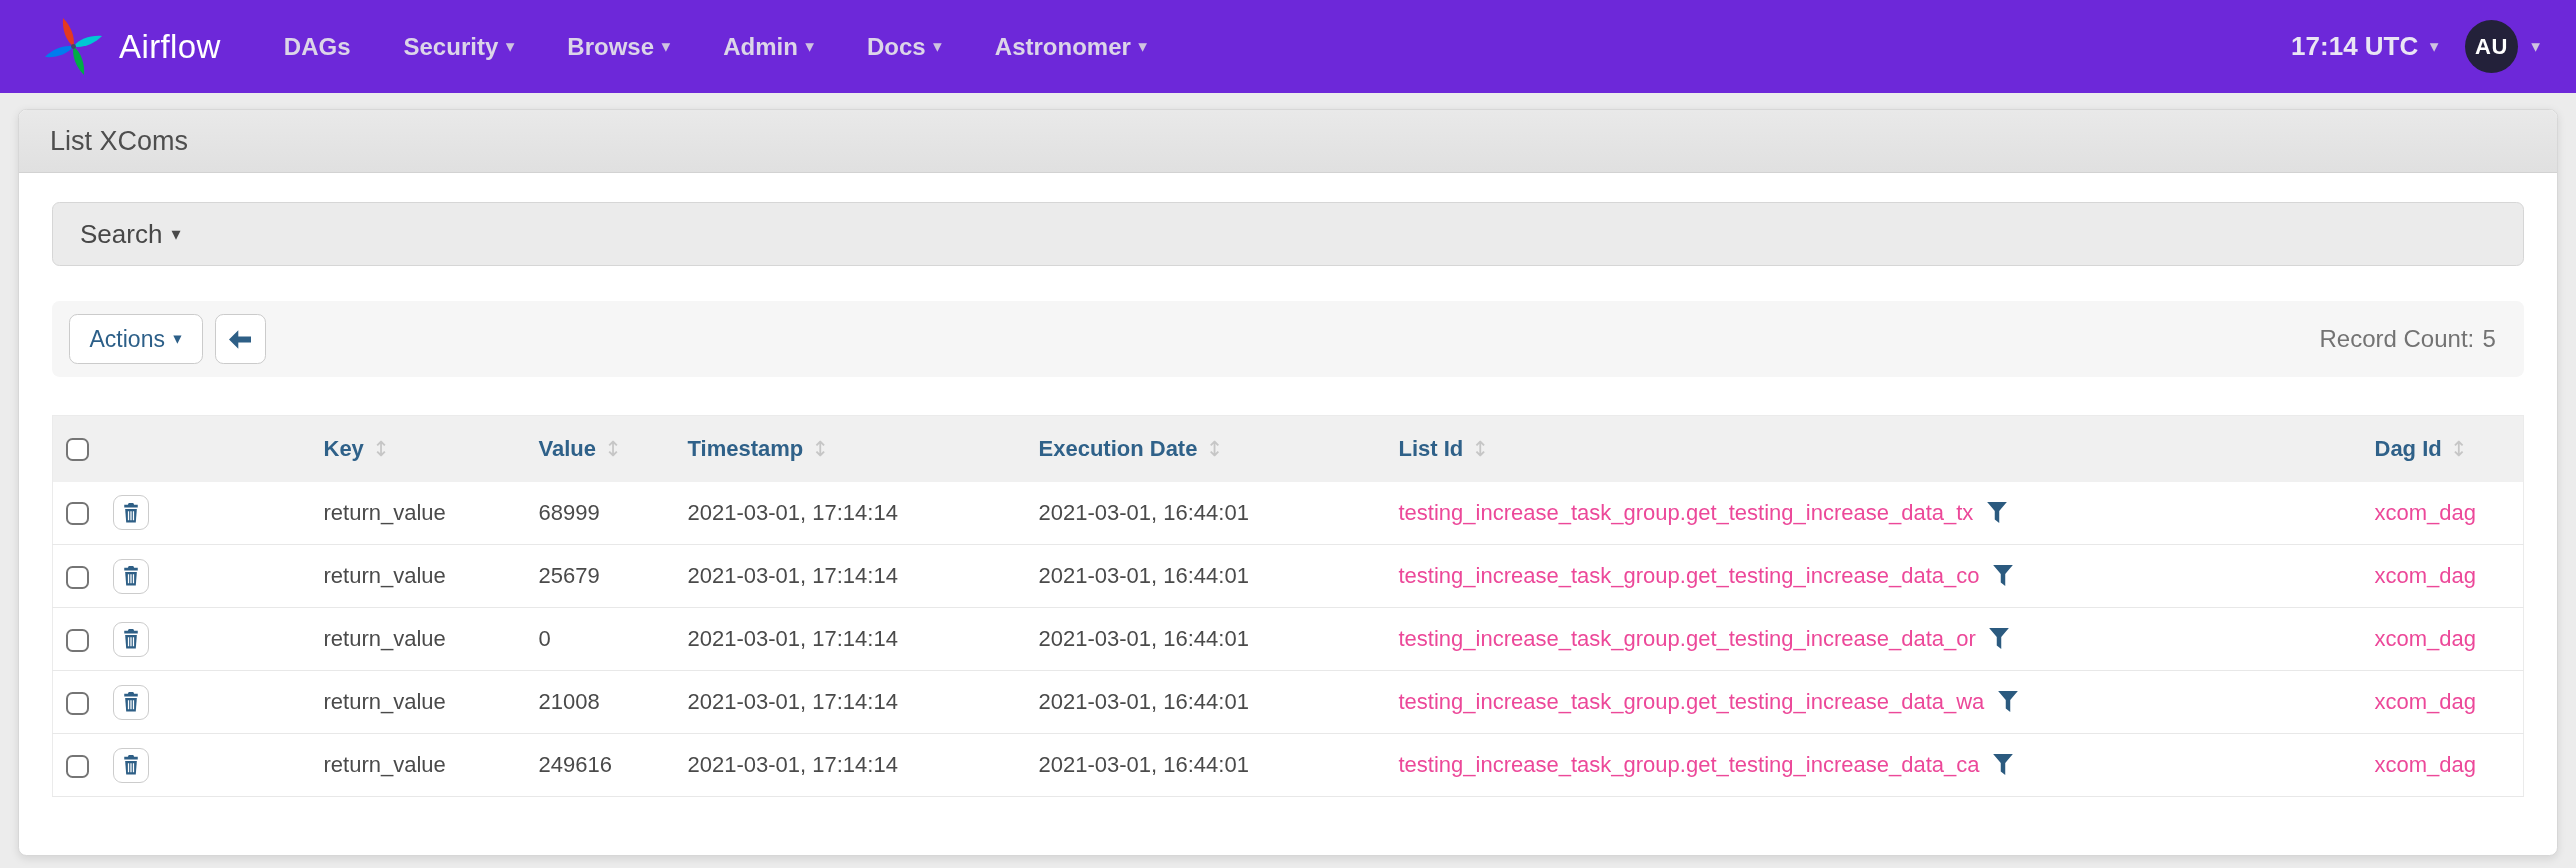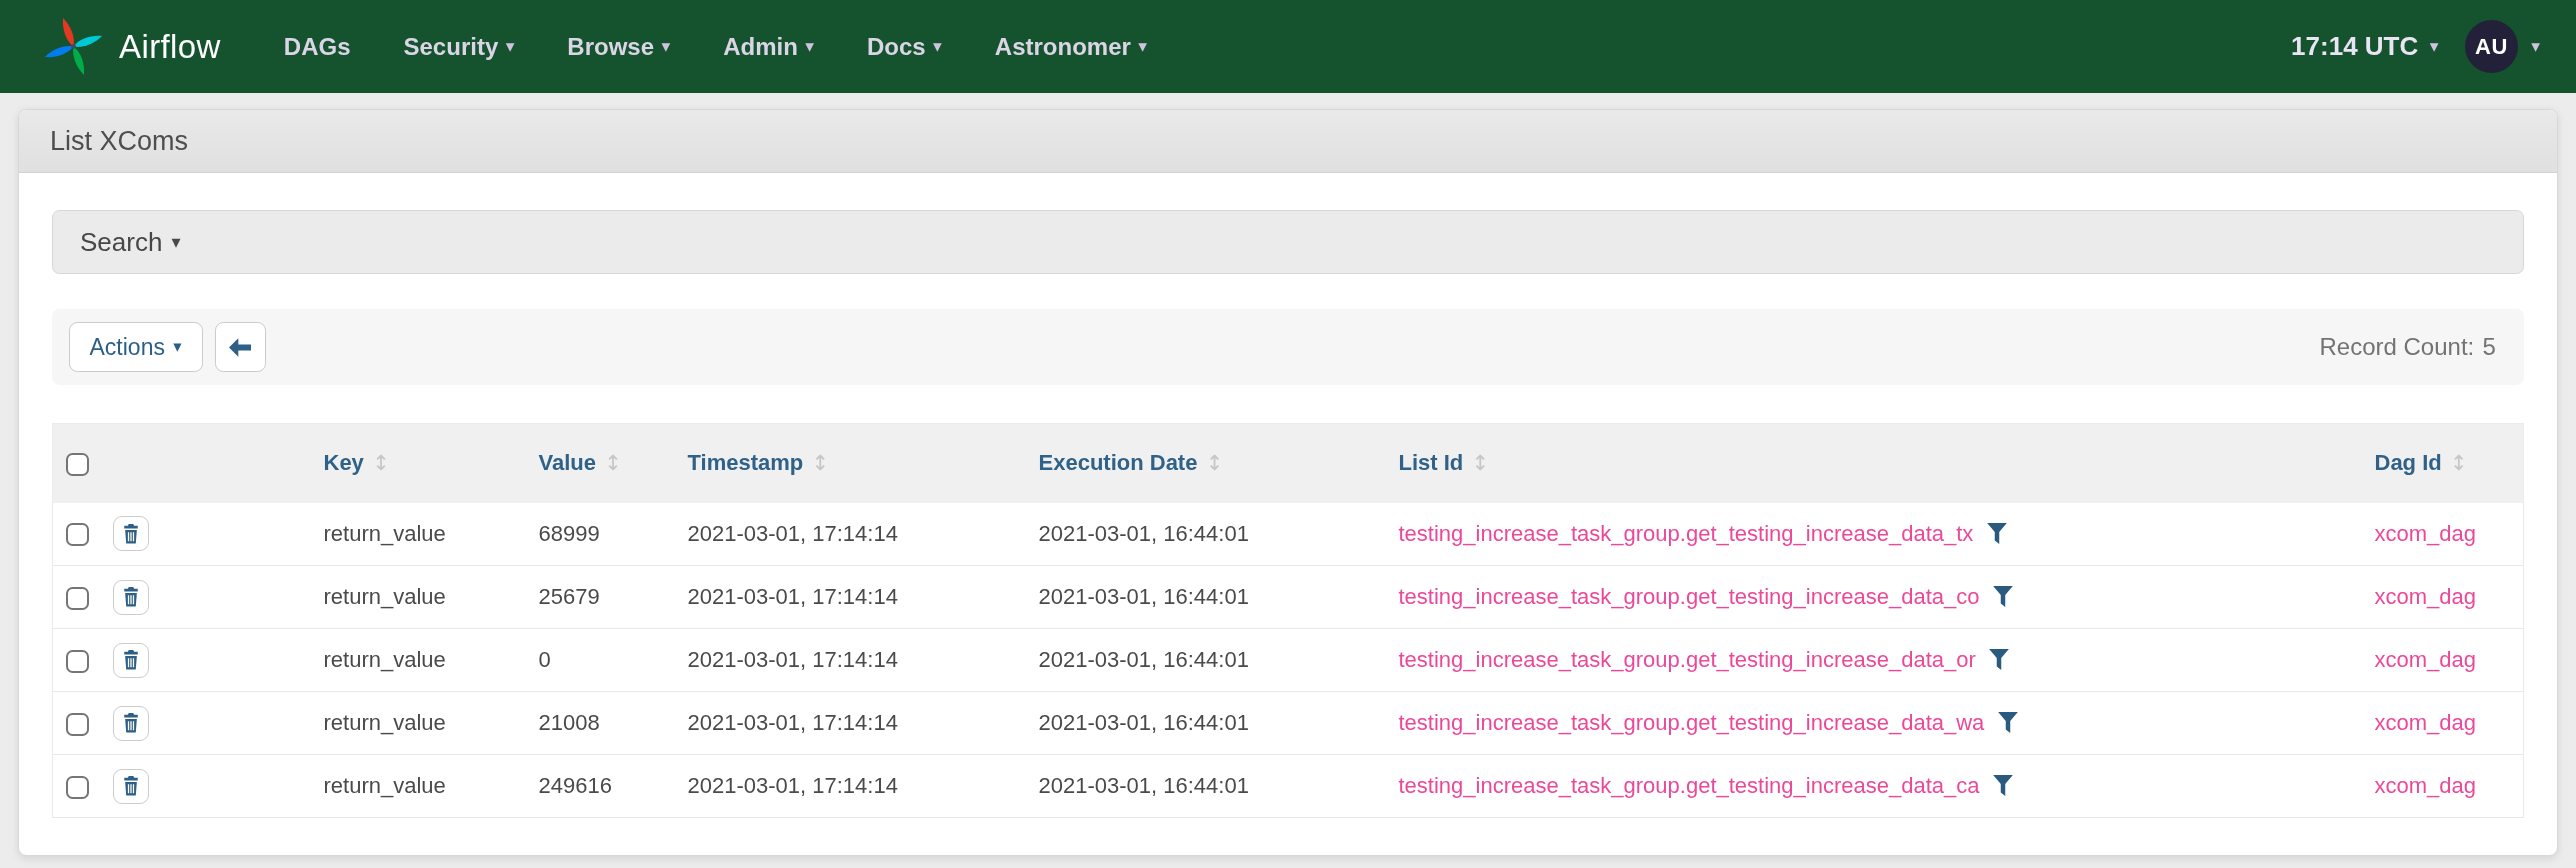--- a/index.html
+++ b/index.html
@@ -7,21 +7,21 @@
   body {
     width:2576px; height:868px;
     background:#ececec;
     font-family:"Liberation Sans","DejaVu Sans",sans-serif;
     overflow:hidden;
     position:relative;
   }
 
   
   .navbar {
-    height:93px; background:#14532d;
+    height:93px; background:#6d28d9;
     display:flex; align-items:center;
     padding:0 36px 0 43px;
   }
   .brand { display:flex; align-items:center; gap:15px; cursor:pointer; }
   .brand-text { color:#ffffff; font-size:33px; font-weight:400; letter-spacing:0.4px; }
   .nav-items { display:flex; align-items:center; gap:53px; margin-left:63px; }
   .nav-item {
     color:#dcd5e8; font-size:24px; font-weight:700;
     display:flex; align-items:center; gap:7.4px; cursor:pointer; line-height:1;
   }
@@ -53,21 +53,21 @@
     overflow:hidden;
   }
   .panel-heading {
     height:63px;
     background:linear-gradient(#e9e9e9,#e0e0e0);
     border-bottom:0.8px solid #d2d2d2;
     display:flex; align-items:center;
     padding:0 31px;
     font-size:27px; color:#4e4e4e;
   }
-  .panel-body { padding:8px 33px; }
+  .panel-body { padding:0 33px; }
 
   .search-box {
     margin-top:29px; height:64px;
     background:#ebebeb; border:0.8px solid #d6d6d6; border-radius:7.4px;
     display:flex; align-items:center; gap:9px;
     padding:0 27px;
     font-size:26px; color:#474747;
     cursor:pointer;
   }
   .search-box .caret { color:#4a4a4a; font-size:18px; }
@@ -91,21 +91,21 @@
     font-size:24px; color:#737373;
   }
   .record-count .rc-num { margin-left:8.3px; }
 
   
   table.xcom {
     margin-top:38px; width:100%;
     border-collapse:collapse; table-layout:fixed;
     border:0.8px solid #ebebeb;
   }
-  thead tr { background:#f0f0f0; height:79px; }
+  thead tr { background:#f0f0f0; height:66px; }
   th {
     text-align:left; padding:0;
     font-size:22px; color:#2f6189; font-weight:700;
   }
   tbody tr { height:63px; border-bottom:0.8px solid #e8e8e8; background:#fff; }
   td { padding:0; font-size:22px; color:#4a4a4a; vertical-align:middle; }
   .sort {
     color:#c6c6c6; font-size:20.7px; font-weight:400; margin-left:8.3px;
     font-family:"DejaVu Sans",sans-serif;
   }

